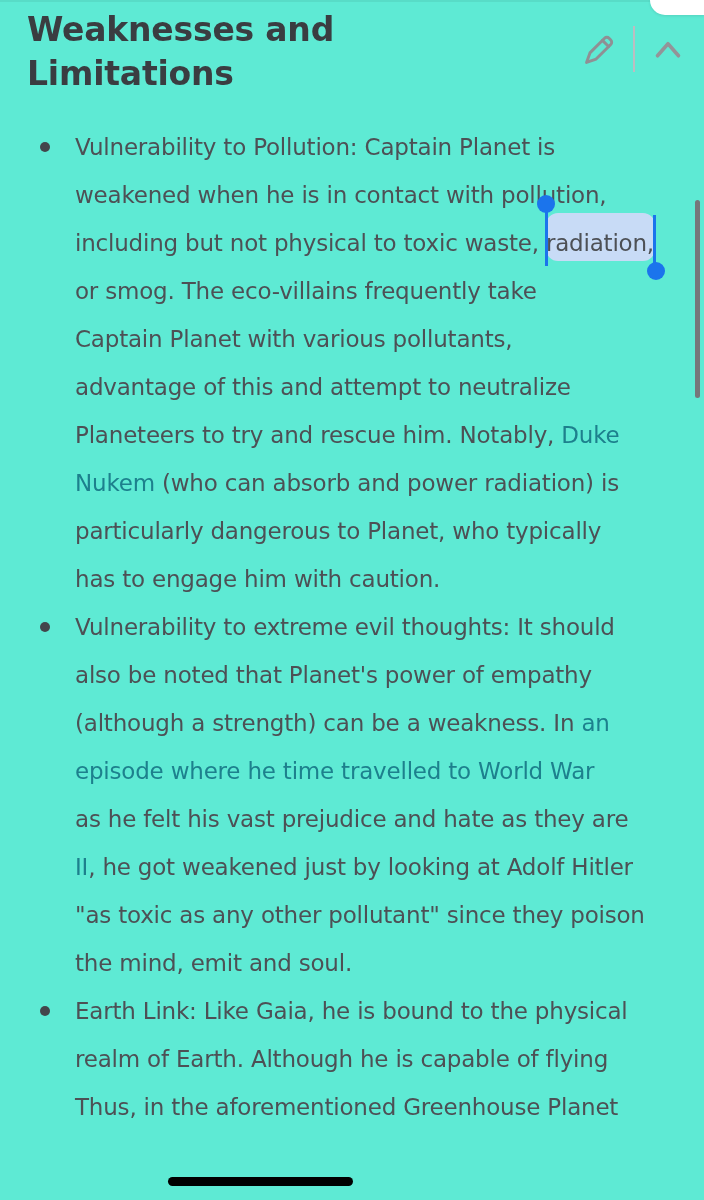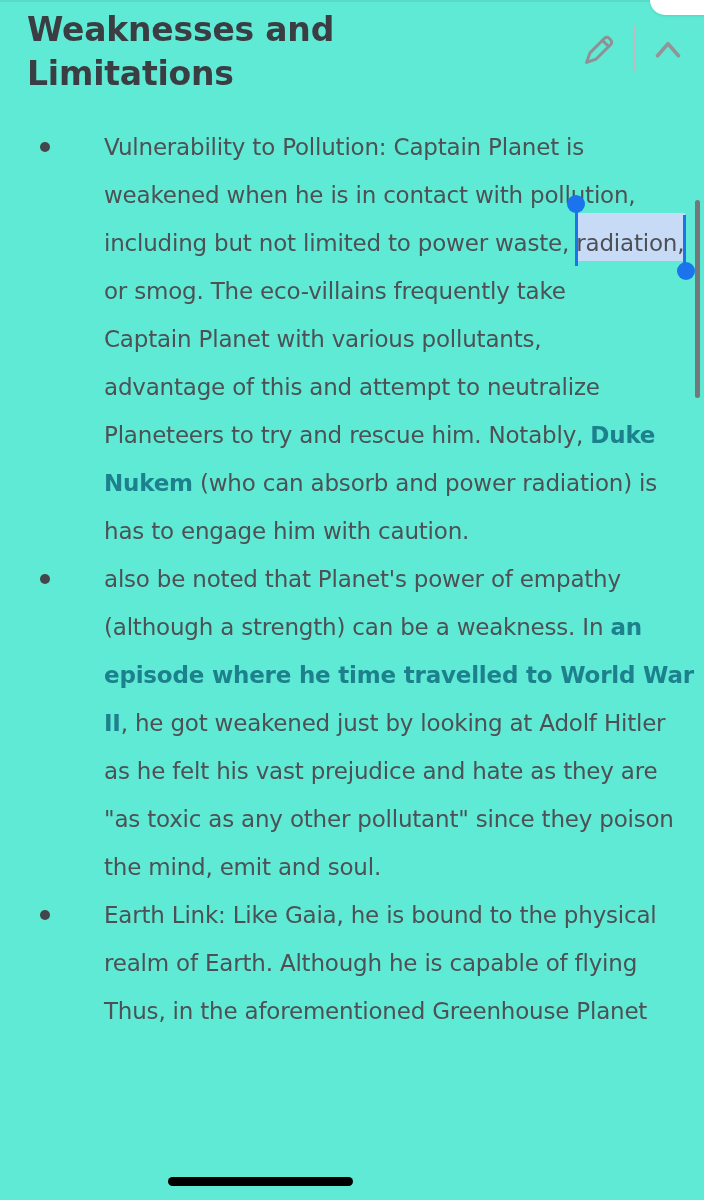--- a/index.html
+++ b/index.html
@@ -24,31 +24,32 @@
   .header{position:relative;padding:8px 120px 0 27px;}
   .title{font-size:33px;line-height:44px;font-weight:600;color:#3a3d41;letter-spacing:-0.2px;}
   .header-actions{
     position:absolute;top:26px;right:16px;
     display:flex;align-items:center;gap:13px;z-index:4;
   }
   .icon-btn{background:none;border:none;padding:2px;cursor:pointer;line-height:0;}
   .vdivider{width:2px;height:46px;background:#bcbdc1;}
   
   ul.weak-list{list-style:none;margin:27px 0 0 0;padding:0;}
-  li.bullet-item{position:relative;padding-left:104px;font-size:23px;line-height:48px;letter-spacing:-0.2px;}
+  li.bullet-item{position:relative;padding-left:75px;font-size:23px;line-height:48px;letter-spacing:-0.2px;}
   li.bullet-item + li.bullet-item{margin-top:0;}
   li.bullet-item:last-child{margin-top:7px;}
   .dot{position:absolute;left:40px;top:19px;width:10px;height:10px;border-radius:50%;background:#43464b;}
   .tline{white-space:pre;}
-  .link{color:#1d808d;font-weight:bold;cursor:pointer;}
+  .link{color:#1d808d;font-weight:normal;cursor:pointer;}
   
   .selected{
     position:relative;
     background:#c8dbf6;
     padding:17px 1px 5px 0;
+    border-radius:12px;
   }
   .caret{position:absolute;width:3px;background:#1b74ec;}
   .caret-start{left:-1px;top:-9px;height:62px;}
   .caret-end{right:-1px;top:2px;height:58px;}
   .handle{position:absolute;width:18px;height:18px;border-radius:50%;background:#1b74ec;}
   .handle-start{left:-9px;top:-18px;}
   .handle-end{right:-10px;bottom:-19px;}
   
   .scrollbar-thumb{
     position:absolute;right:4px;top:200px;width:5px;height:198px;
@@ -90,35 +91,37 @@
         </span>
       </button>
     </div>
   </div>
 
   <ul class="weak-list">
       <li class="bullet-item">
         <span class="dot"></span>
         <div class="tline"><span>Vulnerability to Pollution: Captain Planet is</span></div>
         <div class="tline"><span>weakened when he is in contact with pollution,</span></div>
-        <div class="tline"><span>including but not limited to power waste, </span><span class="selected">radiation,<i class="caret caret-start"></i><i class="handle handle-start"></i><i class="caret caret-end"></i><i class="handle handle-end"></i></span></div>
+        <div class="tline"><span>including but not physical to toxic waste, </span><span class="selected">radiation,<i class="caret caret-start"></i><i class="handle handle-start"></i><i class="caret caret-end"></i><i class="handle handle-end"></i></span></div>
         <div class="tline"><span>or smog. The eco-villains frequently take</span></div>
         <div class="tline"><span>Captain Planet with various pollutants,</span></div>
         <div class="tline"><span>advantage of this and attempt to neutralize</span></div>
         <div class="tline"><span>Planeteers to try and rescue him. Notably, </span><span class="link">Duke</span></div>
         <div class="tline"><span class="link">Nukem</span><span> (who can absorb and power radiation) is</span></div>
+        <div class="tline"><span>particularly dangerous to Planet, who typically</span></div>
         <div class="tline"><span>has to engage him with caution.</span></div>
       </li>
       <li class="bullet-item">
         <span class="dot"></span>
+        <div class="tline"><span>Vulnerability to extreme evil thoughts: It should</span></div>
         <div class="tline"><span>also be noted that Planet's power of empathy</span></div>
         <div class="tline"><span>(although a strength) can be a weakness. In </span><span class="link">an</span></div>
         <div class="tline"><span class="link">episode where he time travelled to World War</span></div>
+        <div class="tline"><span>as he felt his vast prejudice and hate as they are</span></div>
         <div class="tline"><span class="link">II</span><span>, he got weakened just by looking at Adolf Hitler</span></div>
-        <div class="tline"><span>as he felt his vast prejudice and hate as they are</span></div>
         <div class="tline"><span>"as toxic as any other pollutant" since they poison</span></div>
         <div class="tline"><span>the mind, emit and soul.</span></div>
       </li>
       <li class="bullet-item">
         <span class="dot"></span>
         <div class="tline"><span>Earth Link: Like Gaia, he is bound to the physical</span></div>
         <div class="tline"><span>realm of Earth. Although he is capable of flying</span></div>
         <div class="tline"><span>Thus, in the aforementioned Greenhouse Planet</span></div>
       </li>
     </ul>

